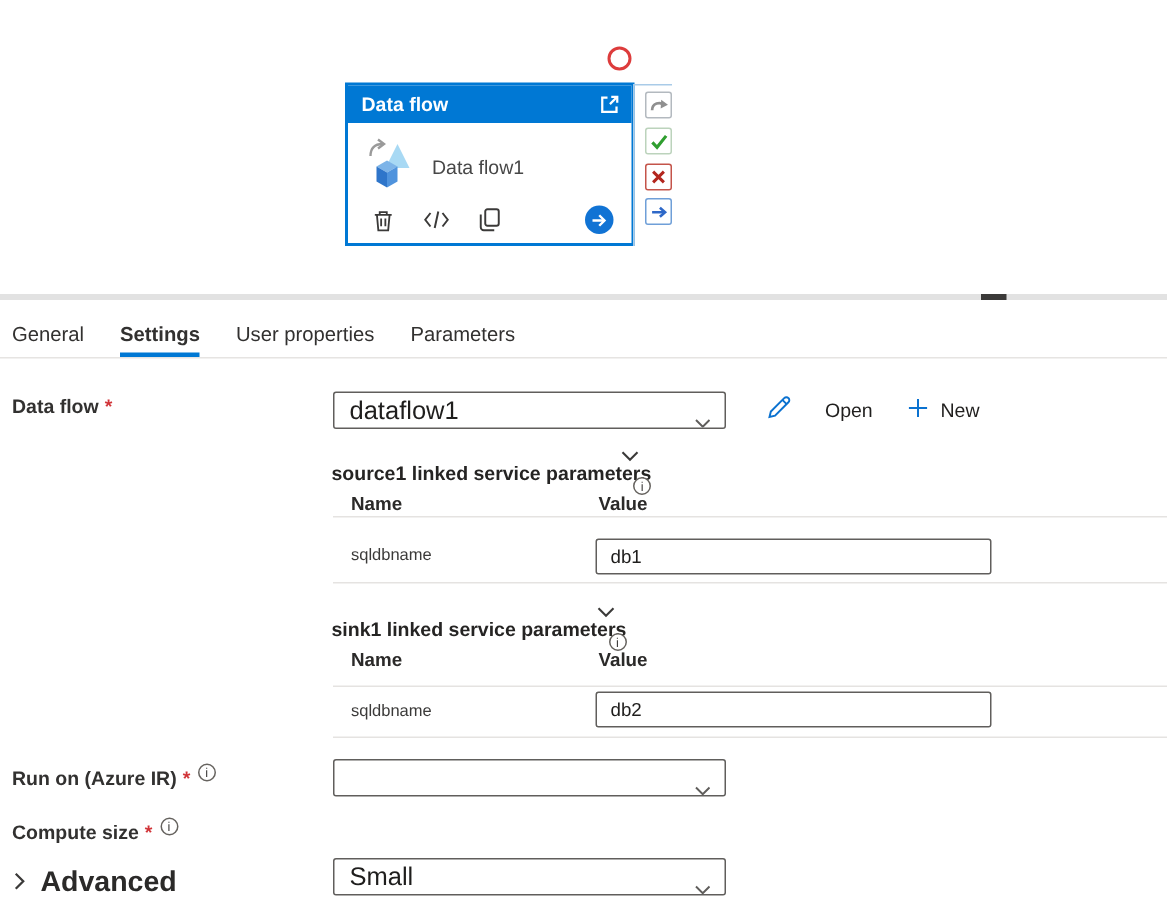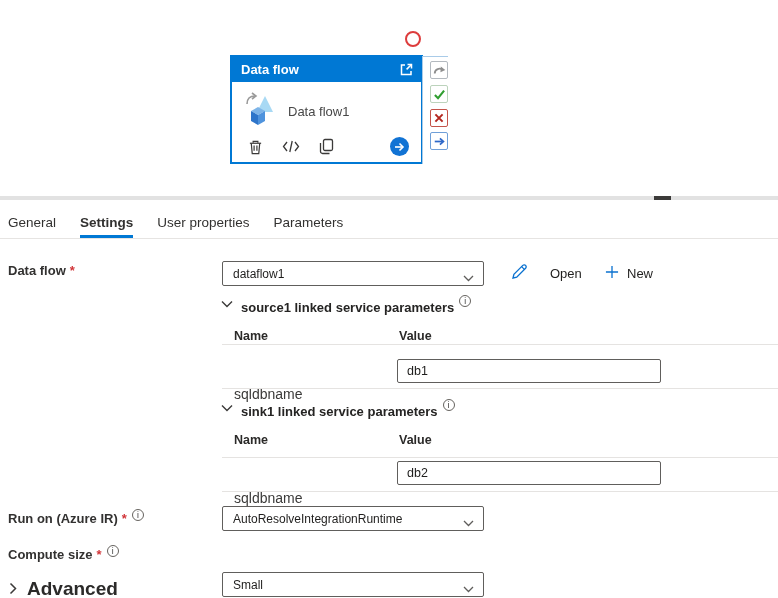--- a/index.html
+++ b/index.html
@@ -91,38 +91,38 @@
     border: 1px solid #66635f; border-radius: 50%;
     font-size: 8.5px; line-height: 10px; text-align: center;
     font-weight: normal; color: #3b3a39;
     position: relative; top: -5px; margin-left: 5px;
     cursor: default; background: #fff;
   }
   .combo {
     position: absolute; left: 222px; width: 262px; height: 25px;
     border: 1px solid #605e5c; border-radius: 2px; background: #fff;
     display: flex; align-items: center;
-    padding: 0 26px 0 10px; font-size: 12px; color: #1f1e1d;
+    padding: 0 26px 0 10px; font-size: 17px; color: #1f1e1d;
     cursor: pointer; white-space: nowrap; overflow: hidden;
   }
   .combo .chev { position: absolute; right: 9px; top: 9px; }
   .link-btn {
     position: absolute; height: 26px; top: 260px;
     display: flex; align-items: center; gap: 8px;
     font-size: 13px; color: #201f1e; cursor: pointer;
   }
   .section-head {
     position: absolute; left: 221px;
-    display: flex; align-items: flex-start;
-    font-weight: bold; font-size: 13px; color: #252423; cursor: pointer;
+    display: flex; align-items: flex-end;
+    font-weight: bold; font-size: 13px; color: #252423; cursor: pointer; flex-direction: column;
   }
   .section-head .chev-down { margin-right: 8px; display: flex; }
   .grid-h { position: absolute; font-weight: bold; font-size: 12.5px; color: #2b2a29; }
   .sep { position: absolute; left: 222px; width: 556px; height: 1px; background: #e5e3e1; }
-  .param-name { position: absolute; left: 234px; font-size: 14px; color: #3b3a39; margin-top: 22px; }
+  .param-name { position: absolute; left: 234px; font-size: 11px; color: #3b3a39; }
   .param-input {
     position: absolute; left: 397px; width: 264px; height: 24px;
     border: 1px solid #605e5c; border-radius: 2px;
     padding: 0 9px; font-size: 12.5px; color: #1f1e1d;
     font-family: "Liberation Sans", sans-serif; background: #fff; outline: none;
   }
   #advanced-toggle {
     position: absolute; left: 9px; top: 578px;
     display: flex; align-items: center; gap: 10px;
     font-weight: bold; font-size: 19px; color: #2b2a29; cursor: pointer;
@@ -282,21 +282,20 @@
 <div class="grid-h" style="left:399px; top:433px;">Value</div>
 <div class="sep" style="top:457px;"></div>
 <div class="param-name" style="top:468px;">sqldbname</div>
 <input class="param-input" style="top: 461px;" type="text" value="db2">
 <div class="sep" style="top:491px;"></div>
 
 <div class="flabel" style="top:511px;">
   <span>Run on (Azure IR)</span><span class="req">*</span><span class="info-icon">i</span>
 </div>
 <div class="combo" style="top:506px;">
-  <span>AutoResolveIntegrationRuntime</span>
   <span class="chev">
     <svg width="11" height="7" viewBox="0 0 11 7" fill="none" stroke="#5f5d5b" stroke-width="1.3">
       <path d="M1 1 L5.5 5.5 L10 1"></path>
     </svg>
   </span>
 </div>
 
 <div class="flabel" style="top:547px;">
   <span>Compute size</span><span class="req">*</span><span class="info-icon">i</span>
 </div>

